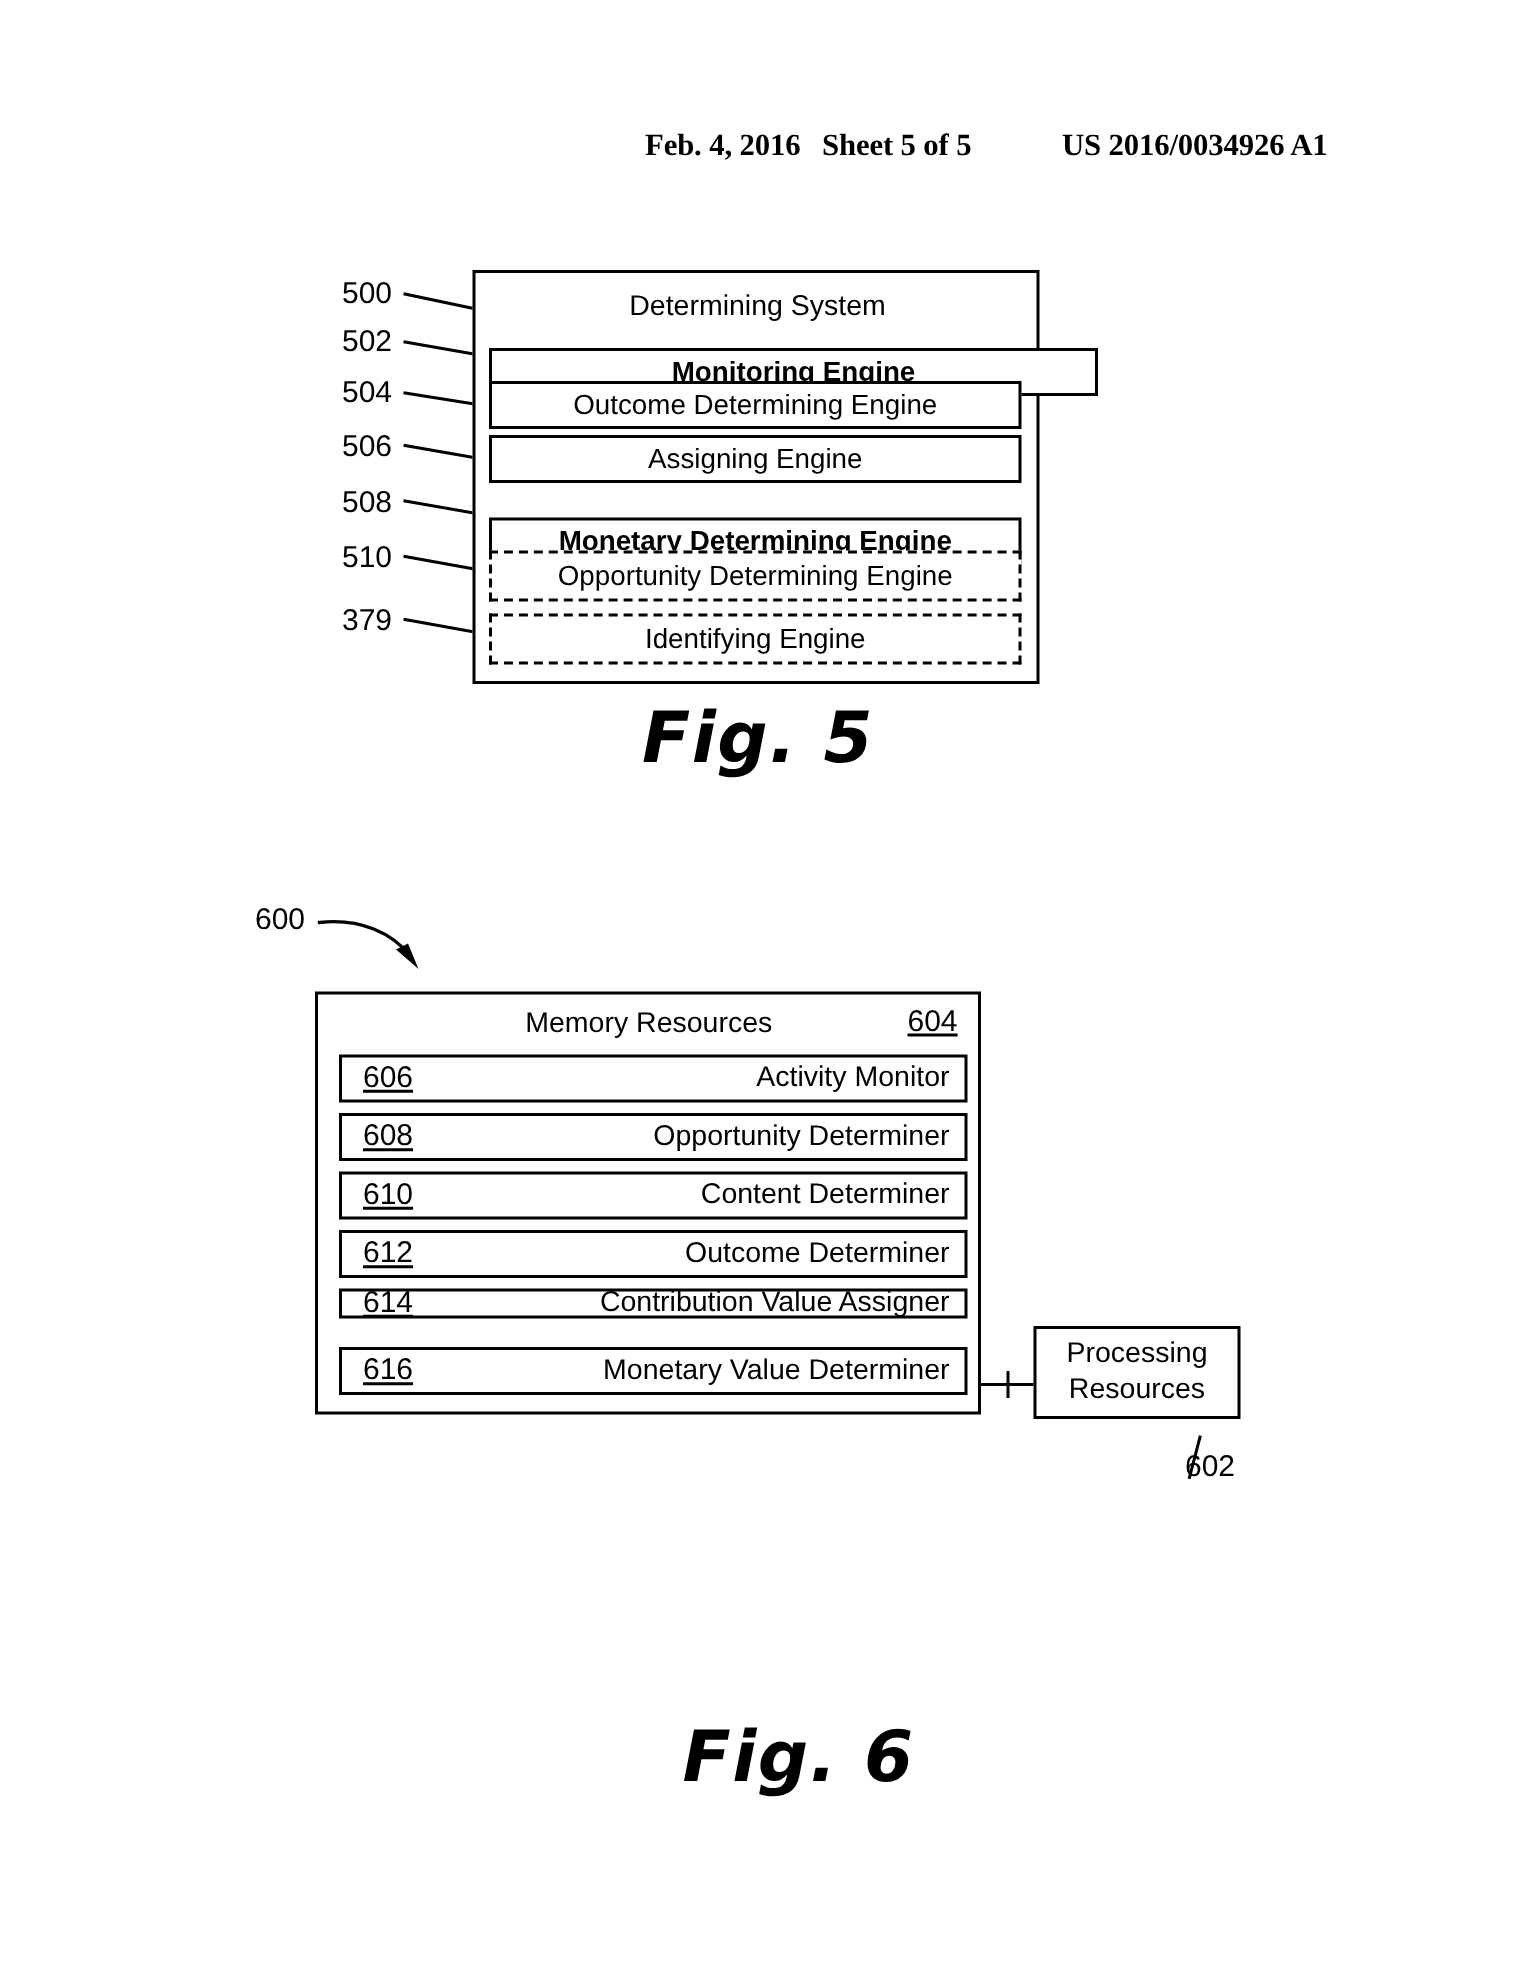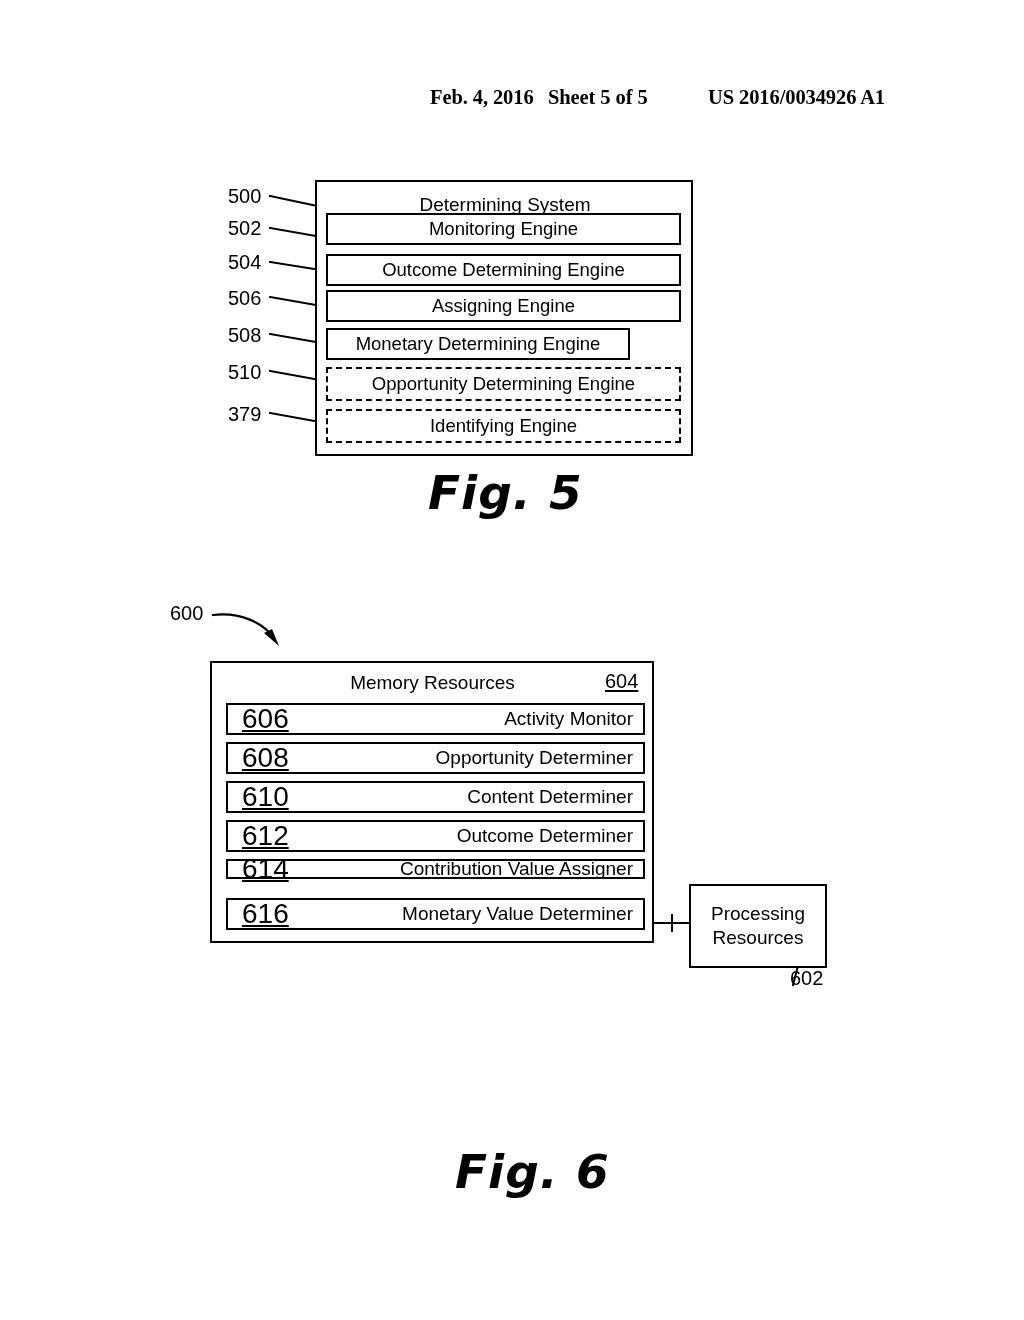--- a/index.html
+++ b/index.html
@@ -79,21 +79,21 @@
     white-space: nowrap;
   }
   .refnum.underline { text-decoration: underline; text-underline-offset: 2px; }
 
   
   .m-row-num {
     position: absolute;
     left: 14px;
     top: 50%;
     transform: translateY(-50%);
-    font-size: 28px;
+    font-size: 20px;
     text-decoration: underline;
     text-underline-offset: 2px;
     white-space: nowrap;
   }
   .m-row-cap {
     position: absolute;
     right: 10px;
     top: 50%;
     transform: translateY(-50%);
     font-size: 19px;
@@ -167,33 +167,33 @@
   <div class="refnum" style="left:228px; top:252px;">504</div>
   <div class="refnum" style="left:228px; top:288px;">506</div>
   <div class="refnum" style="left:228px; top:325px;">508</div>
   <div class="refnum" style="left:228px; top:362px;">510</div>
   <div class="refnum" style="left:228px; top:404px;">379</div>
 
   <div class="box outer" style="left:315px; top:180px; width:378px; height:276px;"></div>
 
   <div class="hdr-row-title" style="left:330px; top:194px; width:350px;">Determining System</div>
 
-  <div class="box inner" style="left:326px; top:213px; width:355px; height:32px;">
+  <div class="box inner" style="left:326px; top:232px; width:406px; height:32px;font-weight:bold;">
     <div class="row-label">Monitoring Engine</div>
   </div>
 
   <div class="box inner" style="left:326px; top:254px; width:355px; height:32px;padding-left:16px;">
     <div class="row-label">Outcome Determining Engine</div>
   </div>
 
   <div class="box inner" style="left:326px; top:290px; width:355px; height:32px;">
     <div class="row-label">Assigning Engine</div>
   </div>
 
-  <div class="box inner" style="left:326px; top:328px; width:304px; height:32px;">
+  <div class="box inner" style="left:326px; top:345px; width:355px; height:32px;font-weight:bold;">
     <div class="row-label">Monetary Determining Engine</div>
   </div>
 
   <div class="box dashed" style="left:326px; top:367px; width:355px; height:34px;">
     <div class="row-label">Opportunity Determining Engine</div>
   </div>
 
   <div class="box dashed" style="left:326px; top:409px; width:355px; height:34px;">
     <div class="row-label">Identifying Engine</div>
   </div>
@@ -233,21 +233,21 @@
   <div class="box inner" style="left:226px; top:859px; width:419px; height:20px;">
     <div class="m-row-num">614</div>
     <div class="m-row-cap">Contribution Value Assigner</div>
   </div>
 
   <div class="box inner" style="left:226px; top:898px; width:419px; height:32px;">
     <div class="m-row-num">616</div>
     <div class="m-row-cap">Monetary Value Determiner</div>
   </div>
 
-  <div class="box outer" style="left:689px; top:884px; width:138px; height:84px;">
+  <div class="box outer" style="left:689px; top:884px; width:138px; height:62px;">
     <div class="proc-box-text">
       <span>Processing</span><br>
       <span>Resources</span>
     </div>
   </div>
 
   <div class="refnum" style="left:790px; top:968px;">602</div>
 
   <div class="fig-caption" style="left:428px; top:1144px;margin-left:27px;">Fig. 6</div>
 </div>

